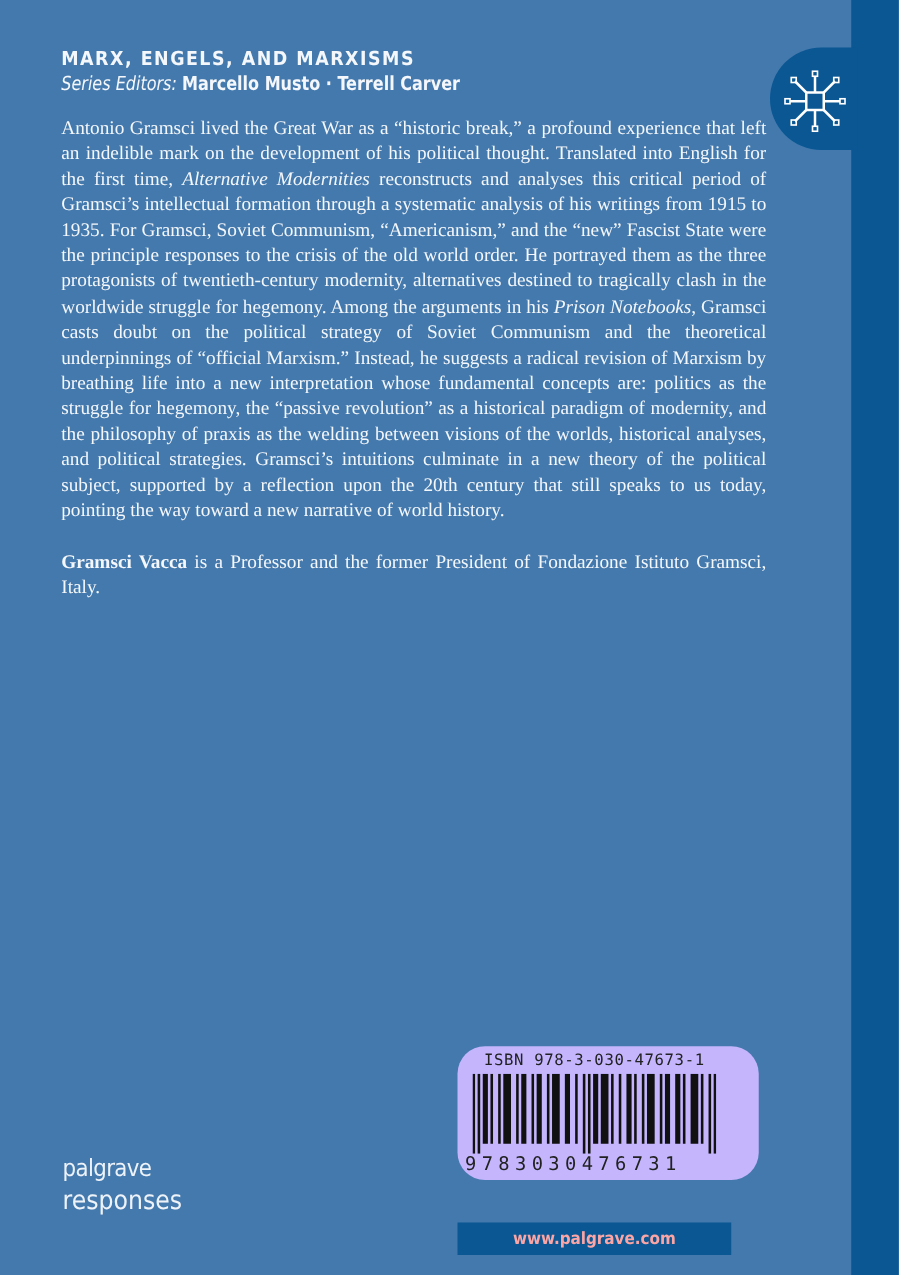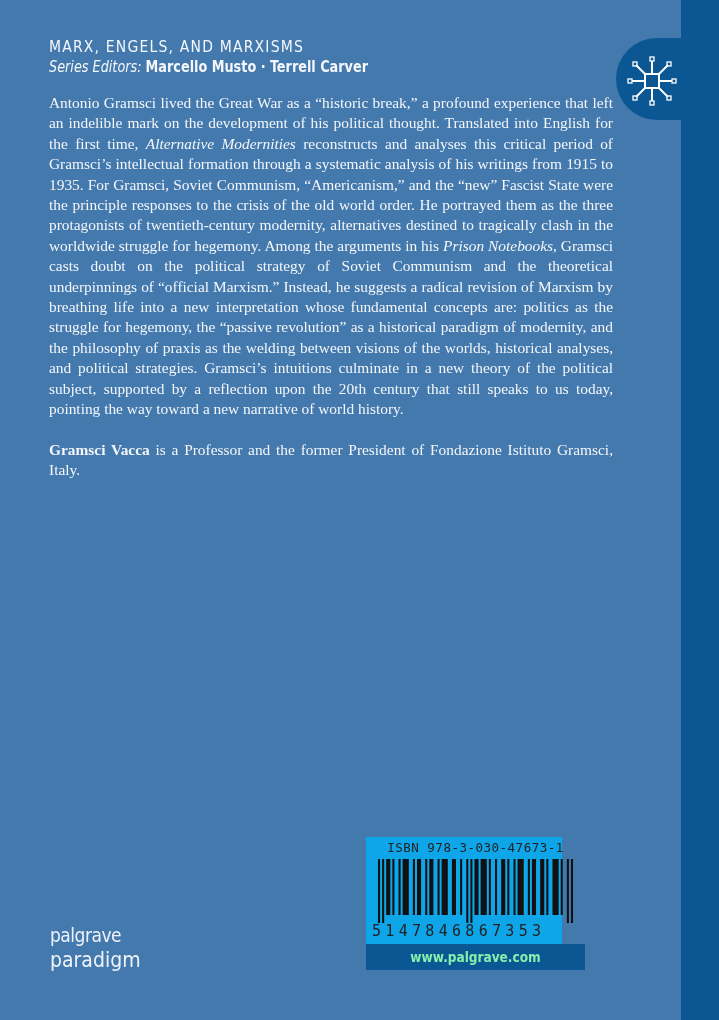--- a/index.html
+++ b/index.html
@@ -1,32 +1,32 @@
 <!DOCTYPE html>
 <html><head>
 <meta charset="utf-8">
 <style>
   html, body { margin:0; padding:0; }
   body { width:719px; height:1020px; position:relative; overflow:hidden; background:#4479ad; font-family:"DejaVu Sans Condensed","DejaVu Sans", sans-serif; color:#f4f7fb; }
   .spine { position:absolute; left:681px; top:0; width:38px; height:1020px; background:#0a5793; }
   .tab { position:absolute; left:616px; top:38px; width:70px; height:82px; background:#0a5793; border-radius:41px 0 0 41px; }
   .tab svg { position:absolute; left:11px; top:18px; }
   .series { position:absolute; left:49px; top:37px; }
-  .series-title { font-size:15.5px; font-weight:normal; letter-spacing:1.2px; line-height:20px; }
+  .series-title { font-size:15.5px; font-weight:bold; letter-spacing:1.2px; line-height:20px; }
   .series-eds { font-size:15.5px; line-height:20px; transform:scaleX(0.92); transform-origin:left; white-space:nowrap; }
   .series-eds i { font-weight:normal; }
   .series-eds b { font-weight:600; }
   .blurb { position:absolute; left:49px; top:93px; width:564px; font-size:15.4px; line-height:20.4px; text-align:justify; }
   .blurb p { margin:0;font-family:Liberation Serif, serif; }
   .bio { margin-top:20px !important; }
-  .isbn-box { position:absolute; left:366px; top:837px; width:196px; height:107px; background:#0ea5e9; }
+  .isbn-box { position:absolute; left:366px; top:837px; width:241px; height:107px; background:#c4b5fd;border-radius:22px; }
   .isbn-text { position:absolute; left:0; top:3px; width:219px; text-align:center; font-family:"DejaVu Sans Mono", monospace; font-size:12.5px; color:#222; letter-spacing:0.5px; }
   .bars { position:absolute; left:12px; top:22px; width:195px; height:64px; }
   .digits { position:absolute; left:6px; top:85px; width:200px; font-family:"DejaVu Sans Mono", monospace; font-size:15px; color:#222; letter-spacing:4.3px; }
-  .url-band { position:absolute; left:366px; top:944px; width:219px; height:26px; background:#0a5793; color:#86efac; font-size:13.5px; font-weight:bold; text-align:center; line-height:26px; }
+  .url-band { position:absolute; left:366px; top:978px; width:219px; height:26px; background:#0a5793; color:#fca5a5; font-size:13.5px; font-weight:bold; text-align:center; line-height:26px; }
   .pub { position:absolute; left:50px; top:922px; color:#eef3f9; }
   .pub .l1 { font-size:19px; line-height:26px; letter-spacing:-0.5px; }
   .pub .l2 { font-size:21px; line-height:24px; }
 </style>
 </head>
 <body>
 
 <div class="spine"></div>
 <div class="tab">
   <svg width="50" height="50" viewBox="0 0 50 50" fill="none" stroke="#fff" stroke-width="2">
@@ -93,20 +93,20 @@
       <rect x="73" y="0" width="1" height="56"></rect>
         <rect x="75" y="0" width="2" height="56"></rect>
         <rect x="79" y="0" width="2" height="56"></rect>
         <rect x="82" y="0" width="1" height="56"></rect>
       <rect x="85" y="0" width="3" height="56"></rect>
         <rect x="89" y="0" width="1" height="56"></rect>
       <rect x="92" y="0" width="1" height="64"></rect>
         <rect x="94" y="0" width="1" height="64"></rect>
     </g>
   </svg>
-  <div class="digits">5147846867353</div>
+  <div class="digits">9783030476731</div>
 </div>
 <div class="url-band">www.palgrave.com</div>
 
 <div class="pub">
   <div class="l1">palgrave</div>
-  <div class="l2">paradigm</div>
+  <div class="l2">responses</div>
 </div>
 
 </body></html>

